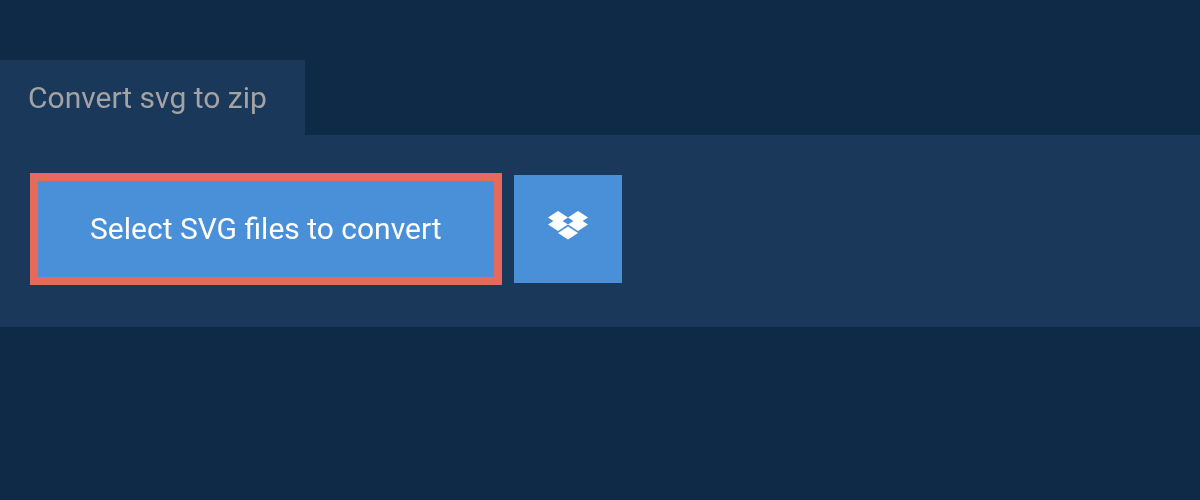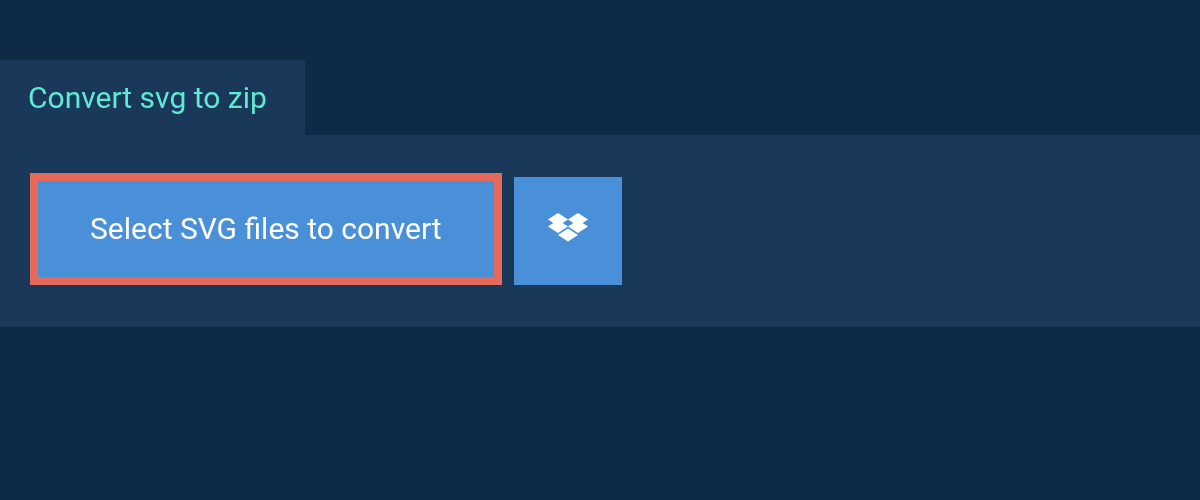--- a/index.html
+++ b/index.html
@@ -13,30 +13,30 @@
       background: #0e2a47;
       font-family: -apple-system, BlinkMacSystemFont, "Segoe UI", Roboto, Helvetica, Arial, sans-serif;
       overflow: hidden;
     }
     .tab-bar {
       display: flex;
       padding-top: 60px;
     }
     .tab {
       background: #1a385a;
-      color: #5eead4;
+      color: #a3a3a3;
       padding: 20px 38px 20px 28px;
       font-size: 30px;
       font-weight: 400;
     }
     .content-panel {
       background: #1a385a;
       padding: 38px 30px 42px 30px;
       display: flex;
-      align-items: flex-end;
+      align-items: center;
       gap: 12px;
     }
     .select-button {
       background: #4a90d9;
       border: 8px solid #e66a5c;
       color: #ffffff;
       font-size: 30px;
       font-weight: 400;
       padding: 30px 52px;
       cursor: pointer;

